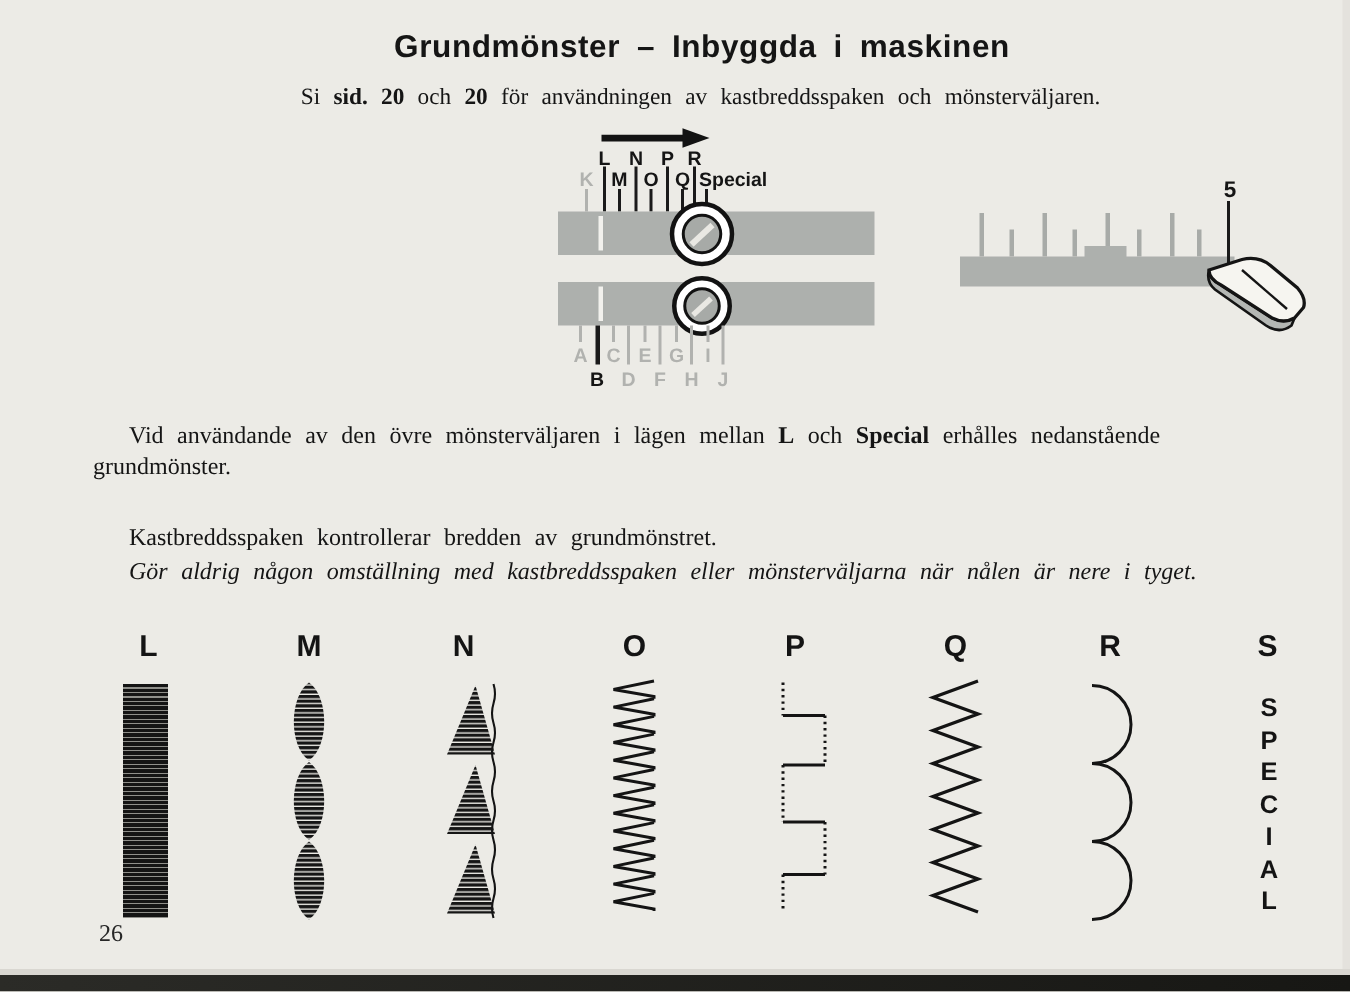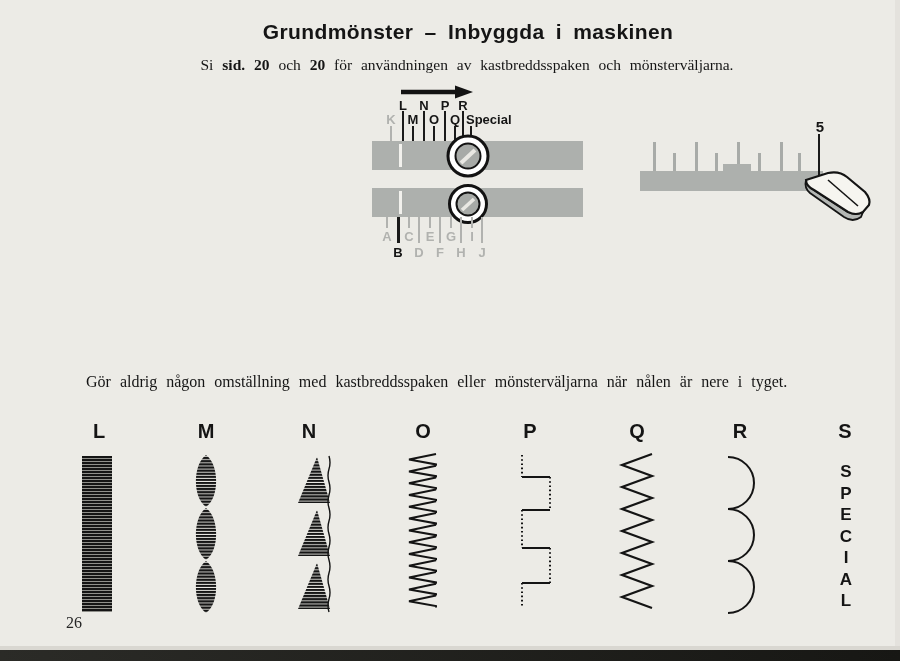--- a/index.html
+++ b/index.html
@@ -26,21 +26,21 @@
   .edge-right{position:absolute;right:0;top:0;width:5px;height:661px;background:#dedbd6;opacity:.55;}
   svg{position:absolute;overflow:visible;}
 </style>
 </head>
 <body>
 
 <div id="page">
 
   <div class="abs title">Grundmönster – Inbyggda i maskinen</div>
   <div class="abs subtitle">
-    <span>Si </span><b>sid. 20</b><span> och </span><b>20</b><span> för användningen av kastbreddsspaken och mönsterväljarna.</span>
+    <span>Si </span><b>sid. 20</b><span> och </span><b>20</b><span> för användningen av kastbreddsspaken och mönsterväljaren.</span>
   </div>
 
   <div>
 
     <svg style="left:399px;top:85px;" width="78" height="14" viewBox="0 0 78 14">
       <line x1="2" y1="7" x2="58" y2="7" stroke="#131313" stroke-width="4.5"></line>
       <polygon points="56,0.5 74,7 56,13.5" fill="#131313"></polygon>
     </svg>
 
     <span class="dial-letter" style="left:403px;top:98px;">L</span>
@@ -121,21 +121,26 @@
     <span class="dial-letter" style="left:820px;top:118px;font-size:15px;">5</span>
     <div class="tick" style="left:818px;top:134px;height:42px;"></div>
 
     <svg style="left:798px;top:168px;" width="92" height="58" viewBox="0 0 92 58">
       <path d="M8 12 Q6 20 12 25 L46 49 Q55 55 63 49 L65 44 Q58 48 50 44 L16 22 Q8 18 8 12 Z" fill="#b4b7b4" stroke="#141414" stroke-width="1.8"></path>
       <path d="M8 12 L30 5 Q41 2.5 49 9 L67 24 Q73 31 71 37 L65 44 Q58 48 50 44 L16 22 Q8 18 8 12 Z" fill="#f6f5f0" stroke="#141414" stroke-width="2.2"></path>
       <line x1="30" y1="12" x2="60" y2="38" stroke="#141414" stroke-width="1.6"></line>
     </svg>
   </div>
 
-  <div class="para" style="top:371px;">Gör aldrig någon omställning med kastbreddsspaken eller mönsterväljarna när nålen är nere i tyget.</div>
+  <div class="para" style="top:280px;">
+    <span>Vid användande av den övre mönsterväljaren i lägen mellan </span><b>L</b><span> och </span><b>Special</b><span> erhålles nedanstående</span><br>
+    <span>grundmönster.</span>
+  </div>
+  <div class="para" style="top:348px;">Kastbreddsspaken kontrollerar bredden av grundmönstret.</div>
+  <div class="para" style="top:371px;font-style:italic;">Gör aldrig någon omställning med kastbreddsspaken eller mönsterväljarna när nålen är nere i tyget.</div>
 
   <div>
     <span class="stitch-label" style="left:99px;">L</span>
     <span class="stitch-label" style="left:206px;">M</span>
     <span class="stitch-label" style="left:309px;">N</span>
     <span class="stitch-label" style="left:423px;">O</span>
     <span class="stitch-label" style="left:530px;">P</span>
     <span class="stitch-label" style="left:637px;">Q</span>
     <span class="stitch-label" style="left:740px;">R</span>
     <span class="stitch-label" style="left:845px;">S</span>

